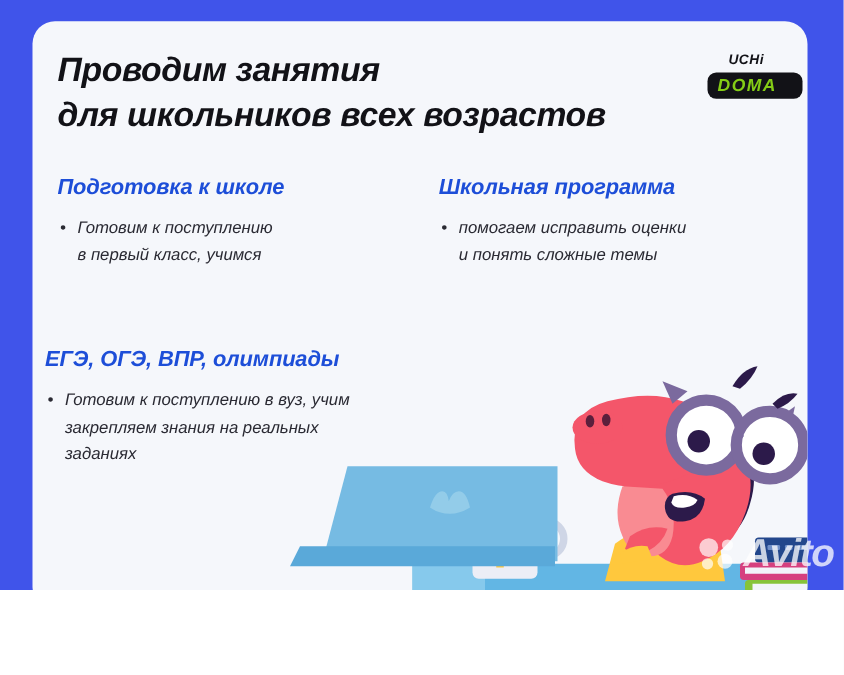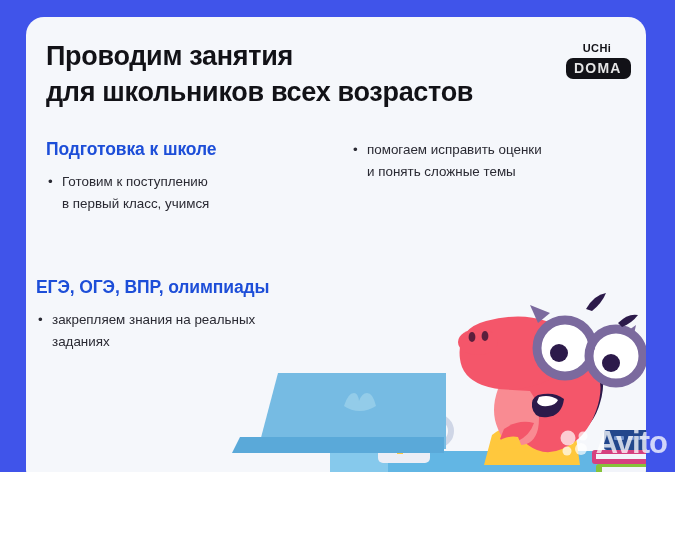--- a/index.html
+++ b/index.html
@@ -9,20 +9,21 @@
   }
   body {
     font-family: "Liberation Sans", "DejaVu Sans", sans-serif;
   }
   #canvas {
     position: relative;
     width: 675px;
     height: 472px;
     overflow: hidden;
     background: #4054ea;
+    font-style: italic;
   }
   
   #card {
     position: absolute;
     left: 26px;
     top: 17px;
     width: 620px;
     height: 470px;
     background: #f5f7fb;
     border-radius: 18px;
@@ -54,26 +55,26 @@
     font-size: 11px;
     font-weight: bold;
     color: #121217;
     letter-spacing: 0.4px;
     line-height: 1;
     margin-bottom: 4px;
   }
   #logo .doma {
     display: inline-block;
     background: #121217;
-    color: #e5e5e5;
+    color: #84cc16;
     font-size: 14px;
     font-weight: bold;
     letter-spacing: 1.2px;
     border-radius: 7px;
-    padding: 3px 9px 4px 8px;
+    padding: 3px 20px 4px 8px;
     line-height: 1;
   }
 
   
   .section { position: absolute; }
   .sec-title {
     font-size: 17.5px;
     font-weight: bold;
     color: #1d4ed8;
     margin: 0 0 11px 0;
@@ -237,34 +238,36 @@
       <ul class="bullets">
         <li>
           <span class="dot">•</span>
           <span class="txt">Готовим к поступлению</span>
           <span class="txt">в первый класс, учимся</span>
         </li>
       </ul>
     </div>
 
     <div class="section" id="sec-school">
+      <div class="sec-title">Школьная программа</div>
       <ul class="bullets">
         <li>
           <span class="dot">•</span>
           <span class="txt">помогаем исправить оценки</span>
           <span class="txt">и понять сложные темы</span>
         </li>
       </ul>
     </div>
 
     <div class="section" id="sec-exams">
       <div class="sec-title">ЕГЭ, ОГЭ, ВПР, олимпиады</div>
       <ul class="bullets">
         <li>
           <span class="dot">•</span>
+          <span class="txt">Готовим к поступлению в вуз, учим</span>
           <span class="txt">закрепляем знания на реальных</span>
           <span class="txt">заданиях</span>
         </li>
       </ul>
     </div>
 
   </div>
 
   <div id="avito">
     <svg width="30" height="26" viewBox="0 0 30 26" xmlns="http://www.w3.org/2000/svg">

